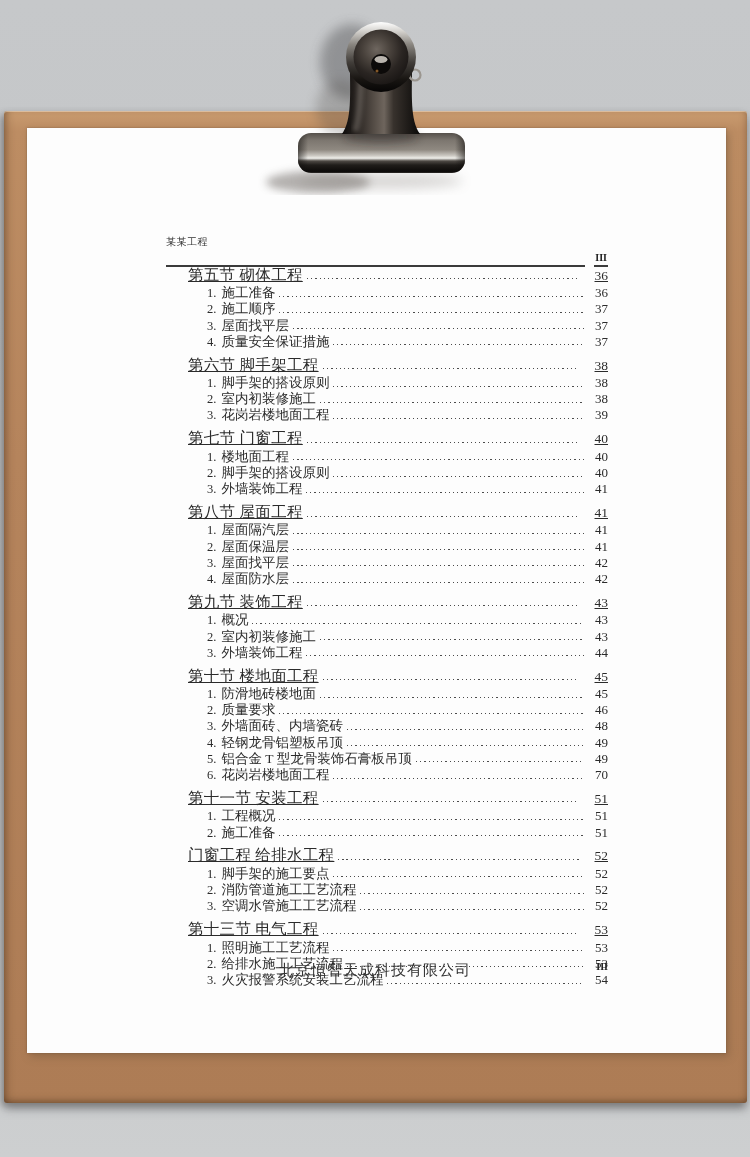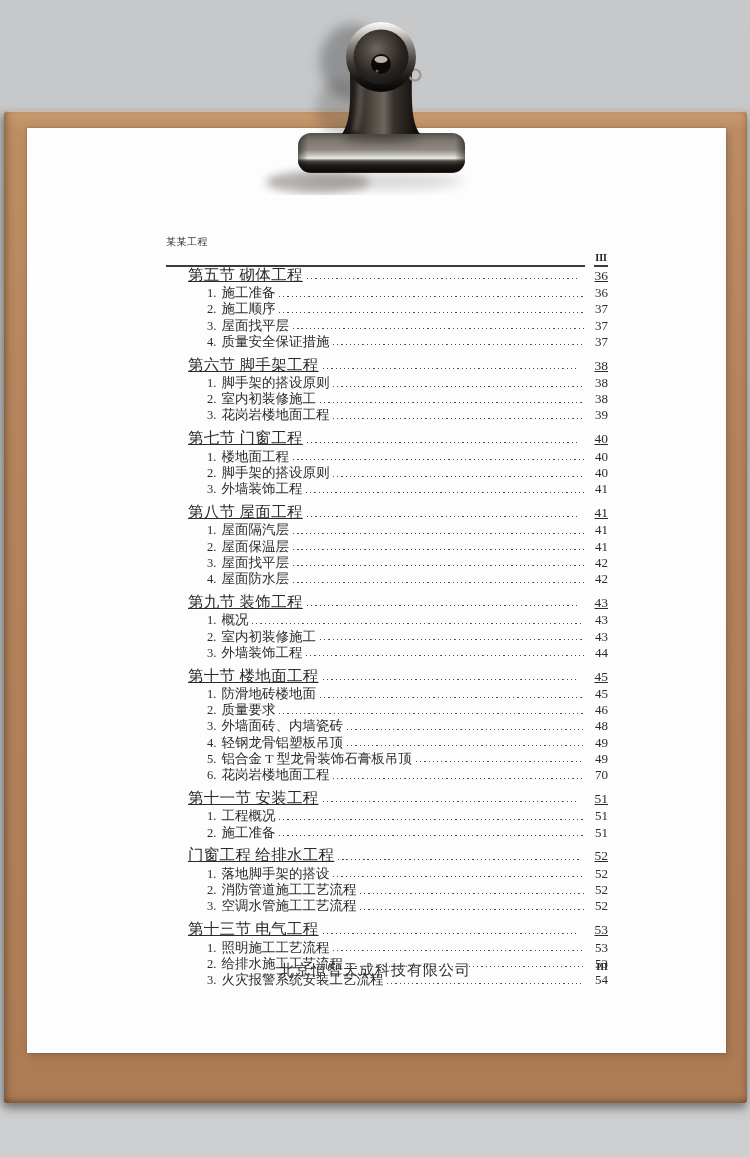--- a/index.html
+++ b/index.html
@@ -260,21 +260,21 @@
             <div class="leader"></div>
             <span class="toc-page">51</span>
           </div>
           <div class="toc-row toc-section">
             <span class="toc-section-title">门窗工程 给排水工程</span>
             <div class="leader"></div>
             <span class="toc-page">52</span>
           </div>
           <div class="toc-row toc-item">
             <span class="toc-item-no">1.</span>
-            <span class="toc-item-title">落地脚手架的搭设</span>
+            <span class="toc-item-title">脚手架的施工要点</span>
             <div class="leader"></div>
             <span class="toc-page">52</span>
           </div>
           <div class="toc-row toc-item">
             <span class="toc-item-no">2.</span>
             <span class="toc-item-title">消防管道施工工艺流程</span>
             <div class="leader"></div>
             <span class="toc-page">52</span>
           </div>
           <div class="toc-row toc-item">

